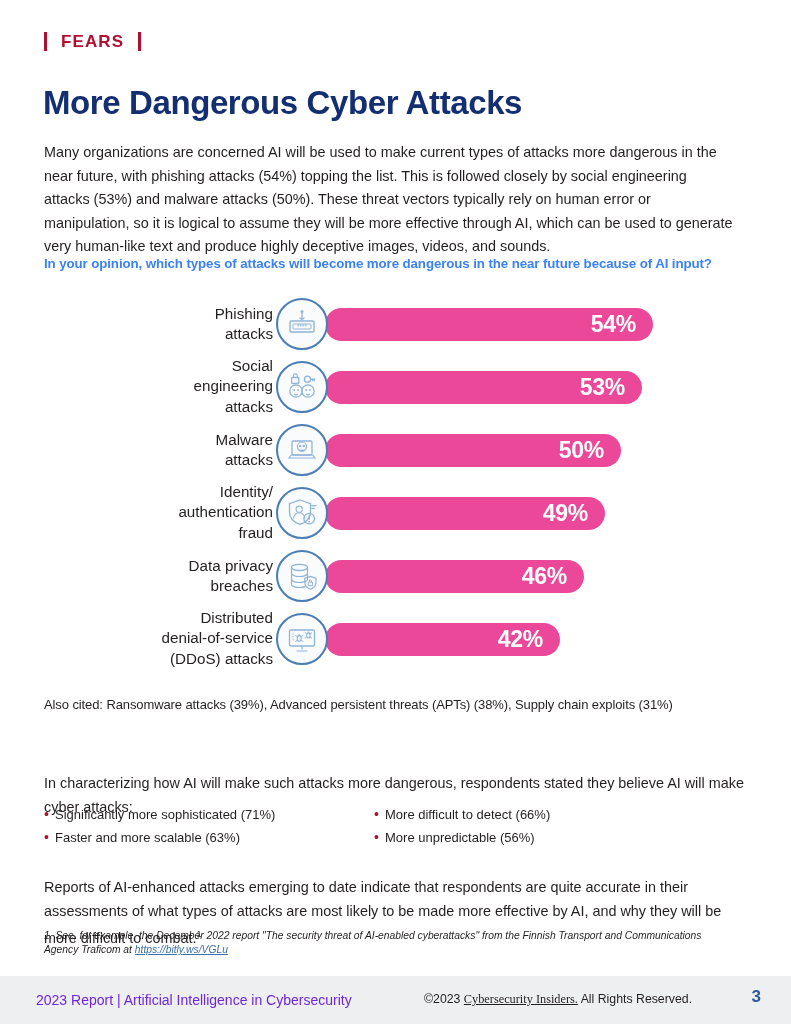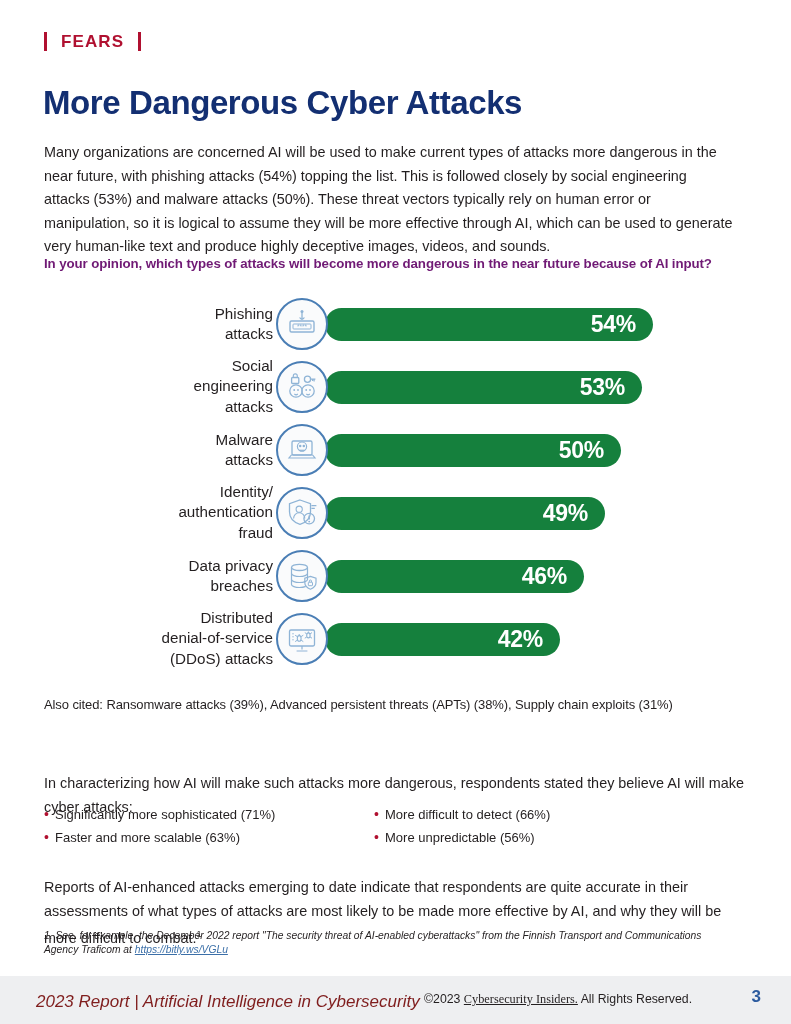--- a/index.html
+++ b/index.html
@@ -70,21 +70,21 @@
   }
 
   
   .question {
     position: absolute;
     left: 44px;
     top: 256px;
     width: 720px;
     font-size: 13.3px;
     font-weight: bold;
-    color: #701a75;
+    color: #3b82f6;
     letter-spacing: -0.1px;
   }
 
   
   .chart {
     position: absolute;
     left: 0;
     top: 292px;
     width: 791px;
   }
@@ -109,21 +109,21 @@
     left: 276px;
     top: 50%;
     transform: translateY(-50%);
     height: 52px;
   }
   .bar {
     position: absolute;
     left: 49px;
     top: 10px;
     height: 33px;
-    background: #15803d;
+    background: #ec4899;
     border-radius: 17px;
     box-sizing: border-box;
     display: flex;
     align-items: center;
     justify-content: flex-end;
   }
   .bar-value {
     color: #ffffff;
     font-size: 23px;
     font-weight: bold;
@@ -231,23 +231,22 @@
     left: 0;
     bottom: 0;
     width: 791px;
     height: 48px;
     background: #eeeff1;
   }
   .footer-left {
     position: absolute;
     left: 36px;
     top: 16px;
-    font-size: 17px;
-    color: #7f1d1d;
-    font-style: italic;
+    font-size: 14px;
+    color: #6d28d9;
   }
   .footer-center {
     position: absolute;
     left: 424px;
     top: 16px;
     font-size: 12.3px;
     color: #231f20;
   }
   .footer-center .u { text-decoration: underline; font-family: Liberation Serif, serif; }
   .footer-page {

